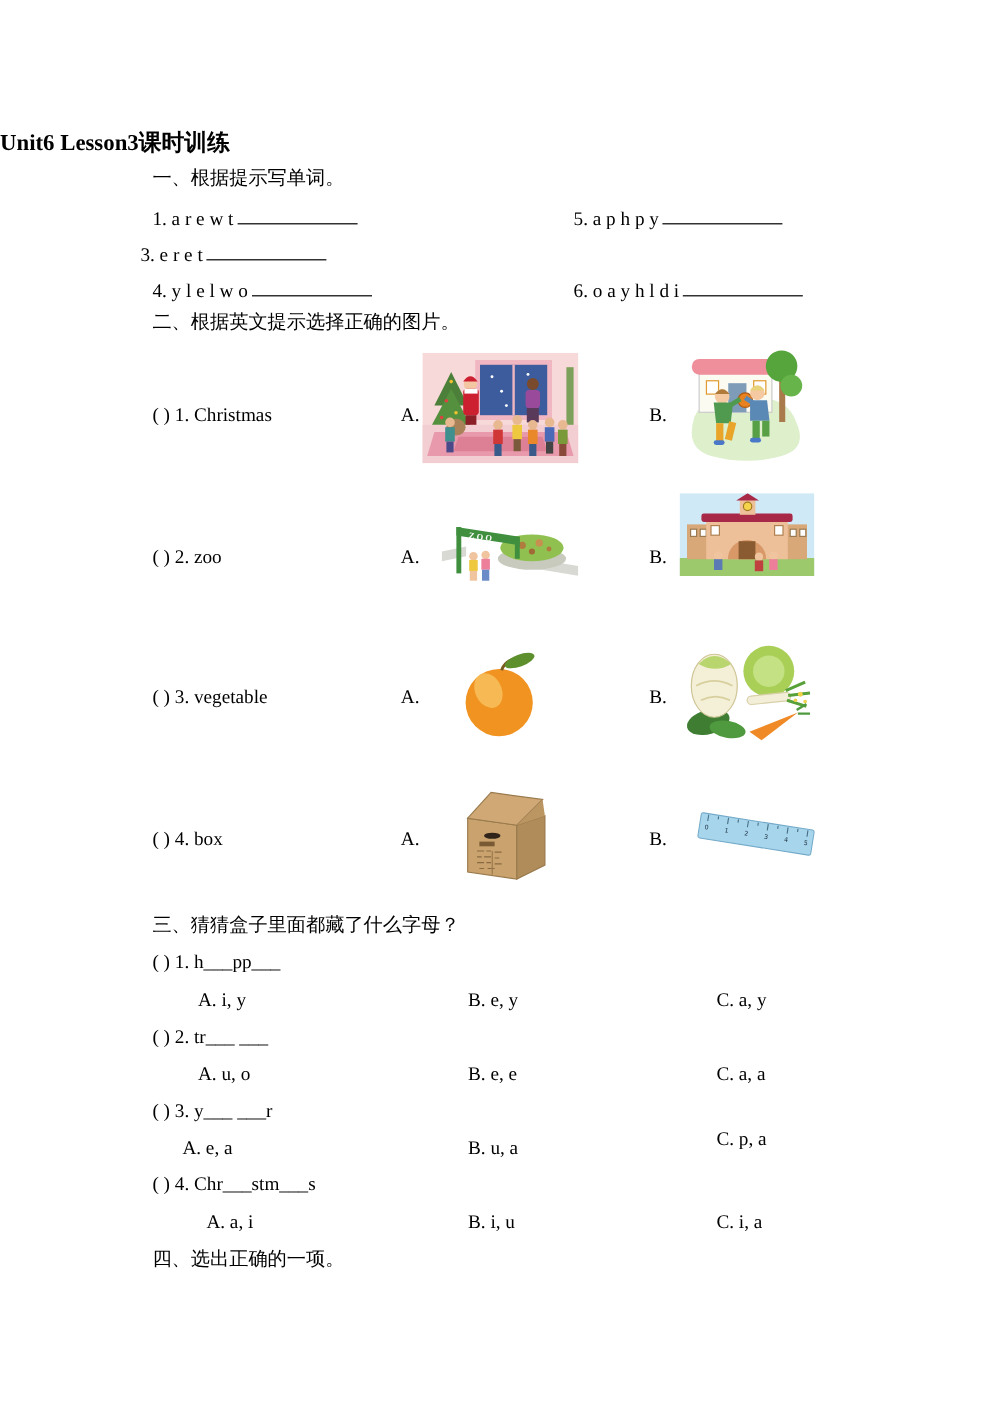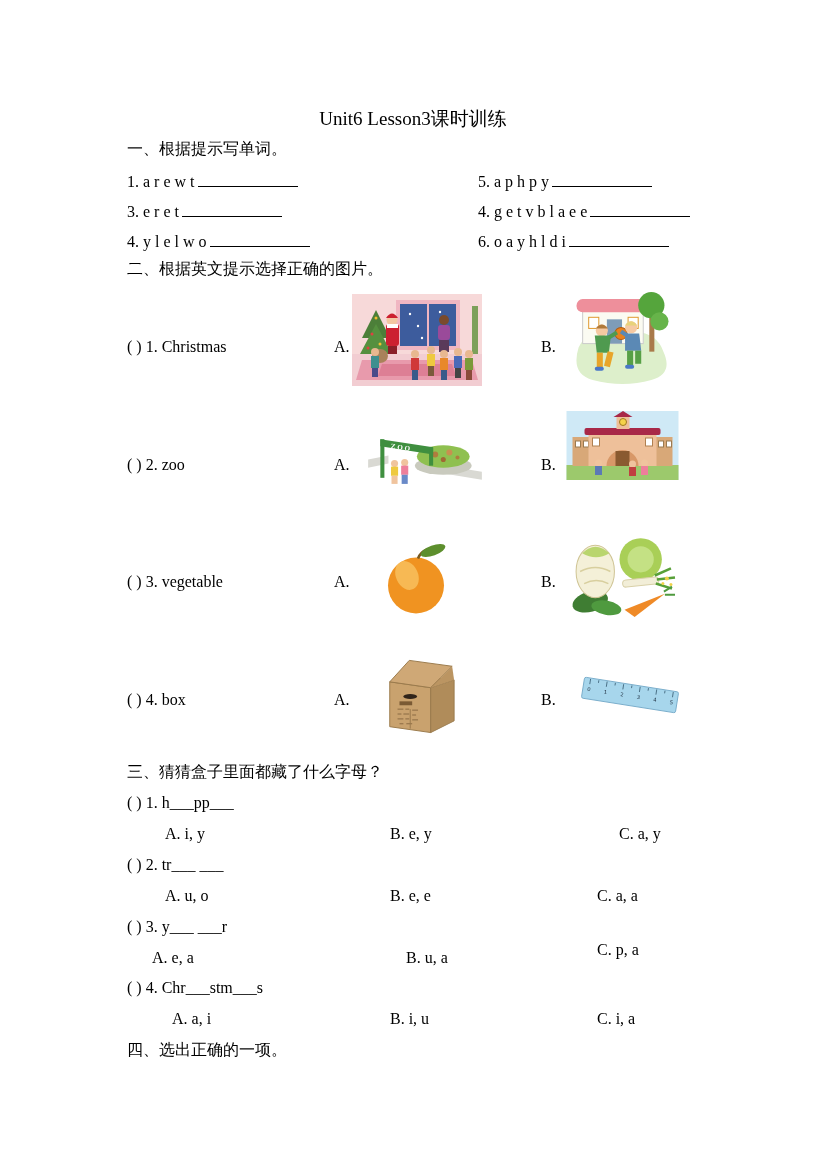--- a/index.html
+++ b/index.html
@@ -13,22 +13,22 @@
   }
   .t{
     position:absolute;
     font-size:16px;
     line-height:20px;
     white-space:pre;
   }
   .title{
     position:absolute;
     left:0;top:106px;width:100%;
-    text-align:center;
-    font-size:19px;font-weight:normal;
+    text-align:left;
+    font-size:19px;font-weight:bold;
     white-space:pre;
   }
   .blank{
     display:inline-block;
     width:100px;height:0.95em;
     border-bottom:1px solid #000;
     margin-left:3px;
   }
   .img{position:absolute;}
   .img svg{display:block;width:100%;height:100%;}
@@ -37,22 +37,21 @@
 <body>
 
 <div class="page">
 
   <div class="title">Unit6 Lesson3课时训练</div>
 
   <div class="t" style="left:127px;top:139px">一、根据提示写单词。</div>
 
   <div class="t" style="left:127px;top:171px"><span>1. a r e w t</span><span class="blank"></span></div>
   <div class="t" style="left:478px;top:171px"><span>5. a p h p y</span><span class="blank"></span></div>
-  <div class="t" style="left:127px;top:201px"><span>3. e r e t</span><span class="blank"></span></div>
-  <div class="t" style="left:478px;top:201px"><span>4. g e t v b l a e e</span><span class="blank"></span></div>
+  <div class="t" style="left:117px;top:201px"><span>3. e r e t</span><span class="blank"></span></div>
   <div class="t" style="left:127px;top:231px"><span>4. y l e l w o</span><span class="blank"></span></div>
   <div class="t" style="left:478px;top:231px"><span>6. o a y h l d i</span><span class="blank"></span></div>
 
   <div class="t" style="left:127px;top:259px">二、根据英文提示选择正确的图片。</div>
 
   <div class="t" style="left:127px;top:337px">( ) 1. Christmas</div>
   <div class="t" style="left:334px;top:337px">A.</div>
   <div class="img" style="left:352px;top:294px;width:130px;height:92px">
     <svg viewBox="0 0 130 92">
       <rect width="130" height="92" fill="#f7d9d9"></rect>
@@ -268,30 +267,30 @@
         </g>
       </g>
     </svg>
   </div>
 
   <div class="t" style="left:127px;top:762px">三、猜猜盒子里面都藏了什么字母？</div>
 
   <div class="t" style="left:127px;top:793px">( ) 1. h___pp___</div>
   <div class="t" style="left:165px;top:824px">A. i, y</div>
   <div class="t" style="left:390px;top:824px">B. e, y</div>
-  <div class="t" style="left:619px;top:824px">C. a, y</div>
+  <div class="t" style="left:597px;top:824px">C. a, y</div>
 
   <div class="t" style="left:127px;top:855px">( ) 2. tr___ ___</div>
   <div class="t" style="left:165px;top:886px">A. u, o</div>
   <div class="t" style="left:390px;top:886px">B. e, e</div>
   <div class="t" style="left:597px;top:886px">C. a, a</div>
 
   <div class="t" style="left:127px;top:917px">( ) 3. y___ ___r</div>
   <div class="t" style="left:152px;top:948px">A. e, a</div>
-  <div class="t" style="left:406px;top:948px">B. u, a</div>
+  <div class="t" style="left:390px;top:948px">B. u, a</div>
   <div class="t" style="left:597px;top:940px">C. p, a</div>
 
   <div class="t" style="left:127px;top:978px">( ) 4. Chr___stm___s</div>
   <div class="t" style="left:172px;top:1009px">A. a, i</div>
   <div class="t" style="left:390px;top:1009px">B. i, u</div>
   <div class="t" style="left:597px;top:1009px">C. i, a</div>
 
   <div class="t" style="left:127px;top:1040px">四、选出正确的一项。</div>
 
 </div>

